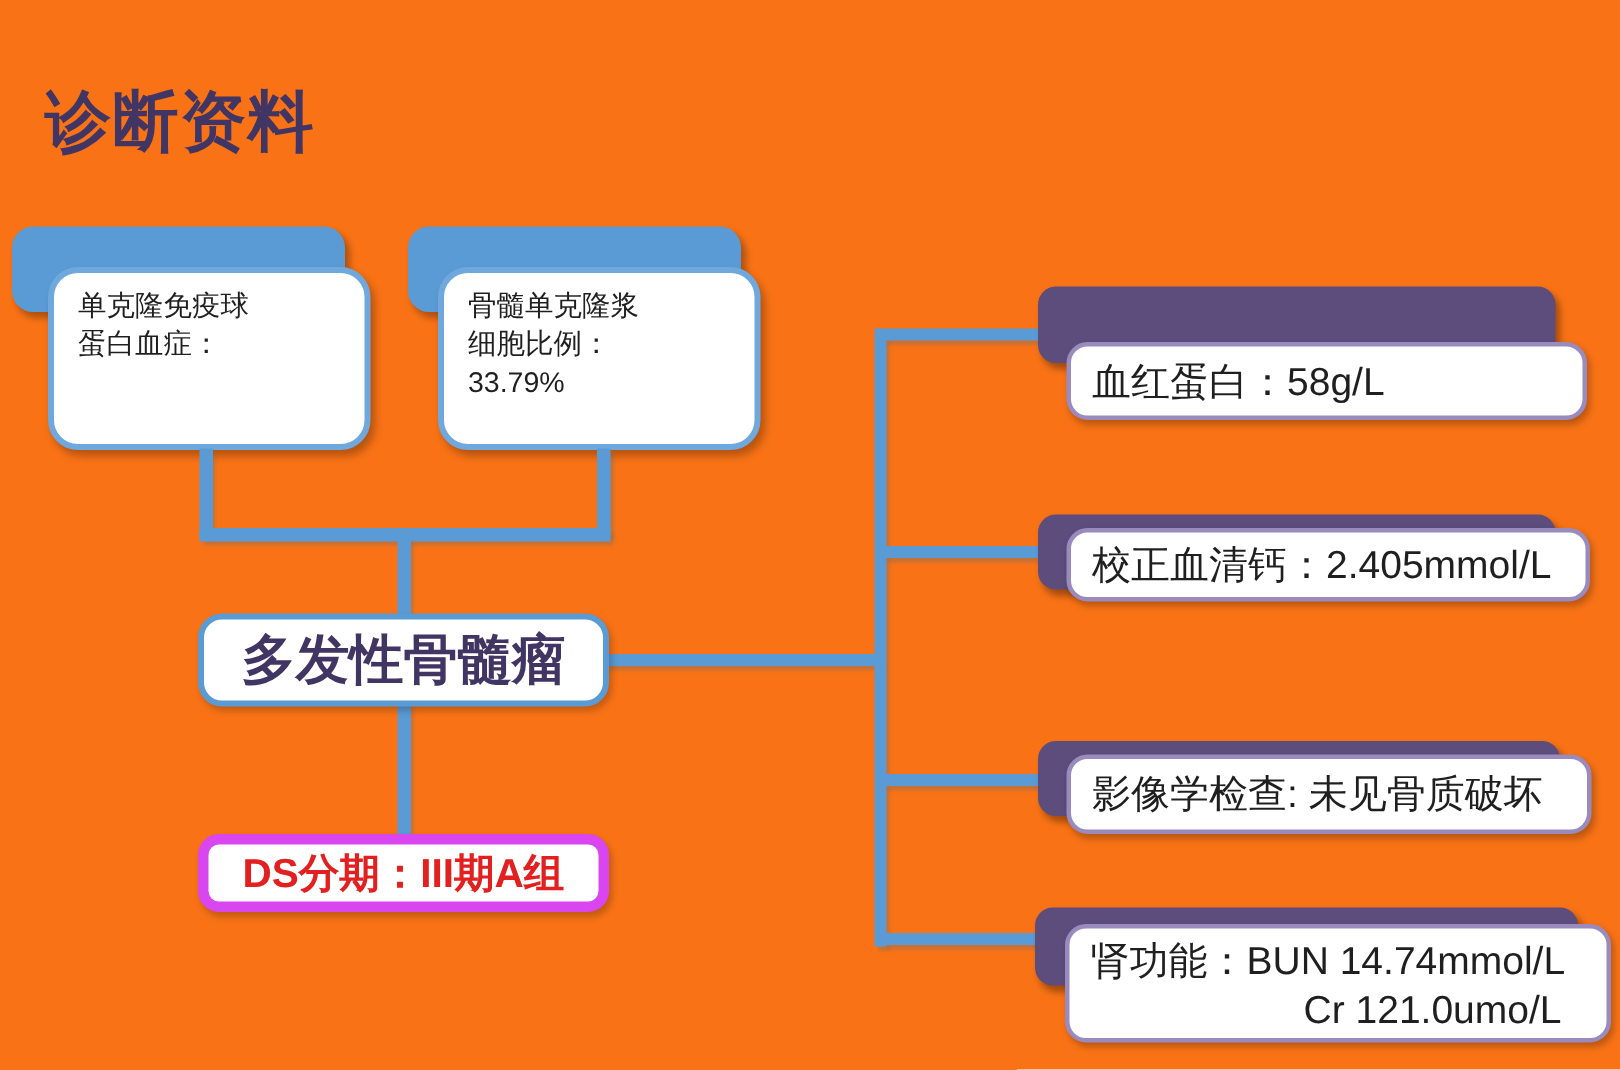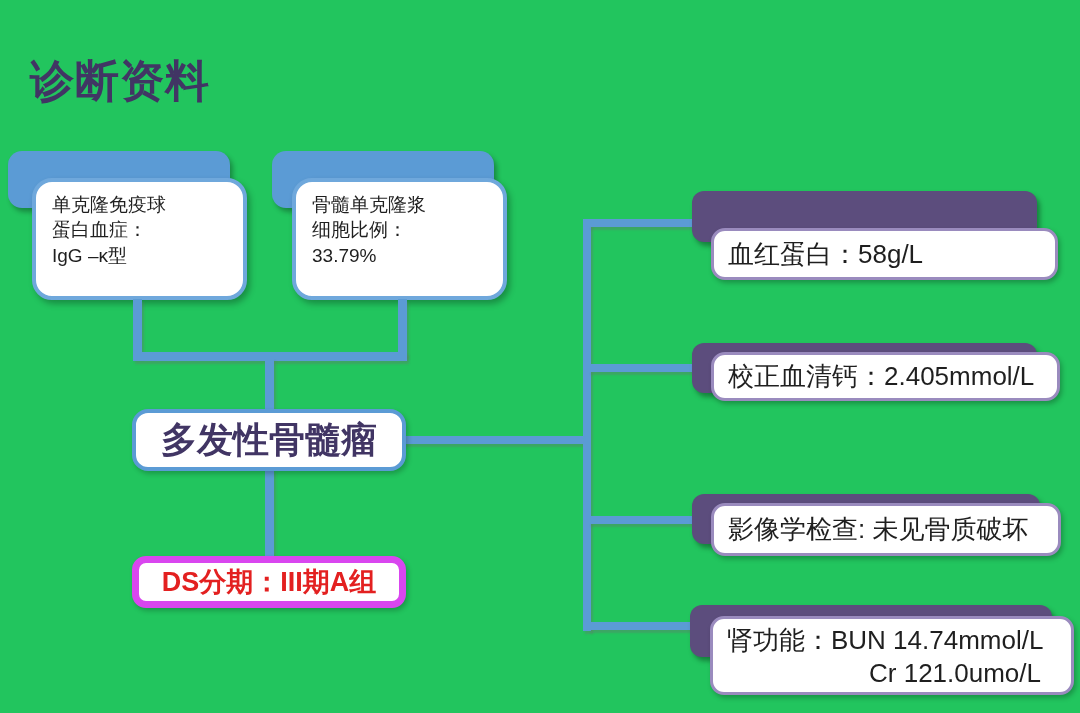--- a/index.html
+++ b/index.html
@@ -1,19 +1,19 @@
 <!DOCTYPE html>
 <html><head>
 <meta charset="utf-8">
 <style>
   html,body{margin:0;padding:0;background:#ffffff;}
   #slide{
     position:relative;
     width:1080px;height:713px;
-    background:#22c55e;
+    background:#f97316;
     overflow:hidden;
     font-family:"Liberation Sans","DejaVu Sans",sans-serif;
   }
   .title{
     position:absolute;left:30px;top:52px;
     font-size:44px;font-weight:800;color:#413564;
     letter-spacing:1px;
   }
   
   .back-blue{
@@ -71,21 +71,20 @@
 <body>
 
 <div id="slide">
 
   <div class="title">诊断资料</div>
 
   <div class="back-blue" style="left:8px;top:151px;"></div>
   <div class="box-blue" style="left:32px;top:178px;">
     <div>单克隆免疫球</div>
     <div>蛋白血症：</div>
-    <div>IgG –κ型</div>
   </div>
 
   <div class="back-blue" style="left:272px;top:151px;"></div>
   <div class="box-blue" style="left:292px;top:178px;">
     <div>骨髓单克隆浆</div>
     <div>细胞比例：</div>
     <div>33.79%</div>
   </div>
 
   <div class="conn" style="left:133px;top:299px;width:9px;height:58px;"></div>

